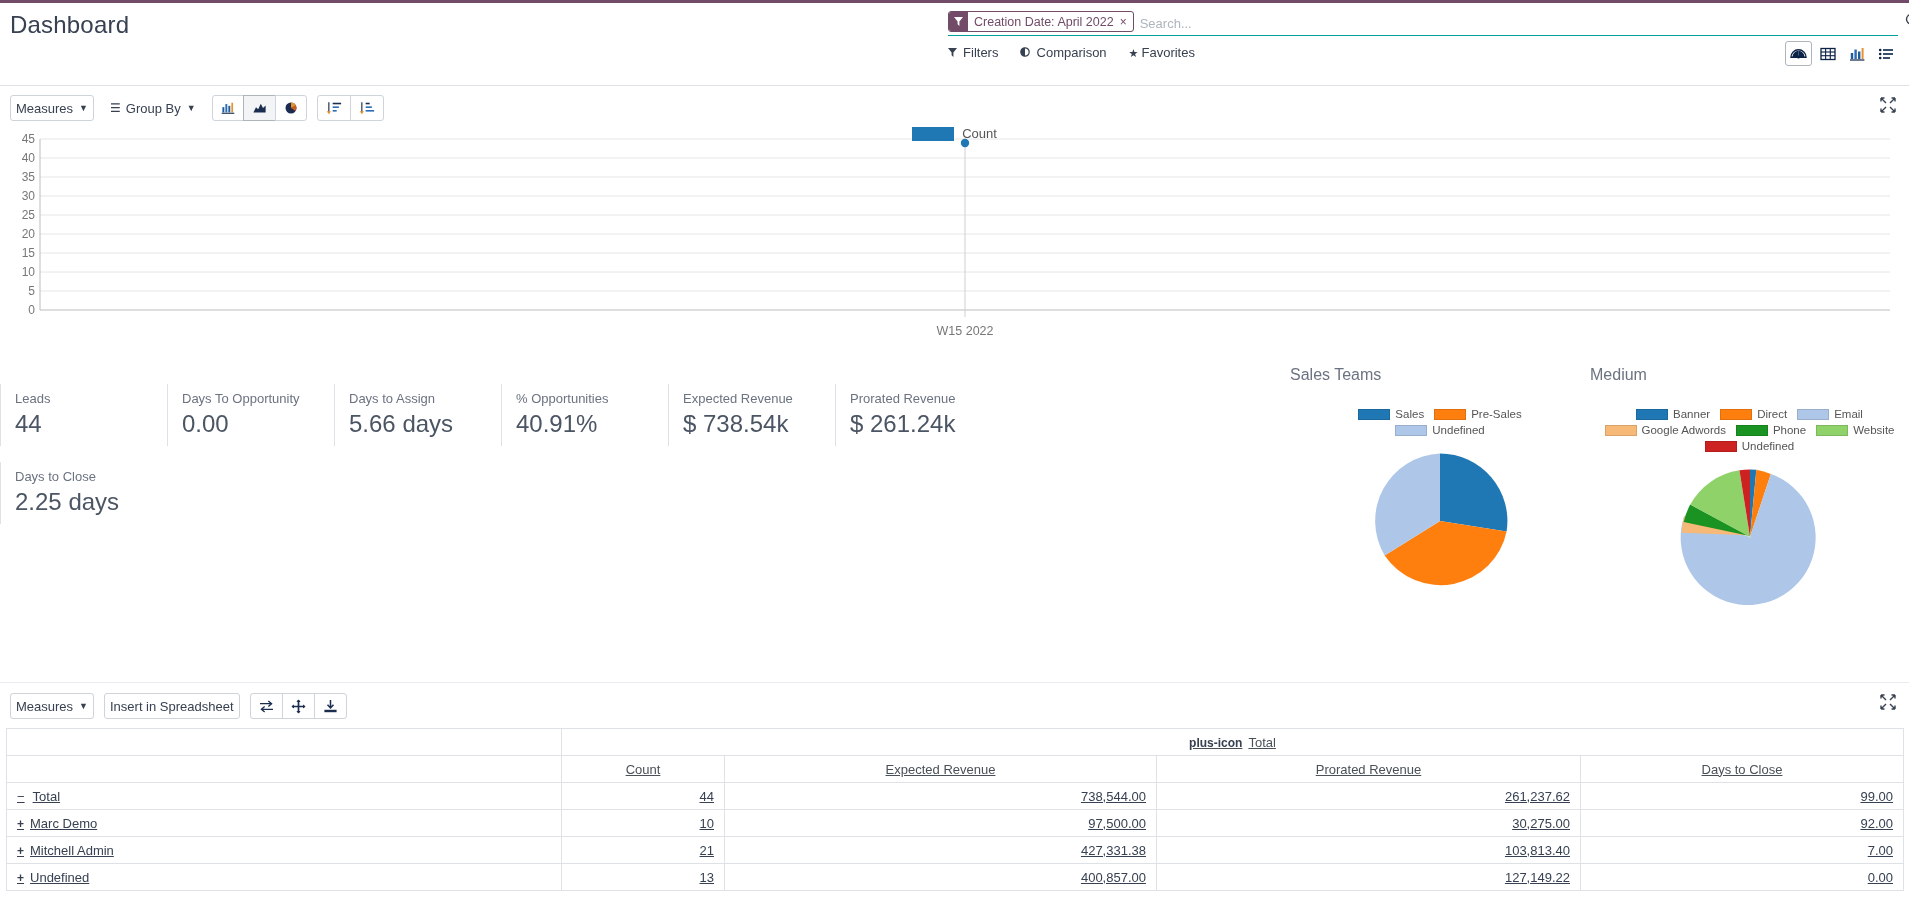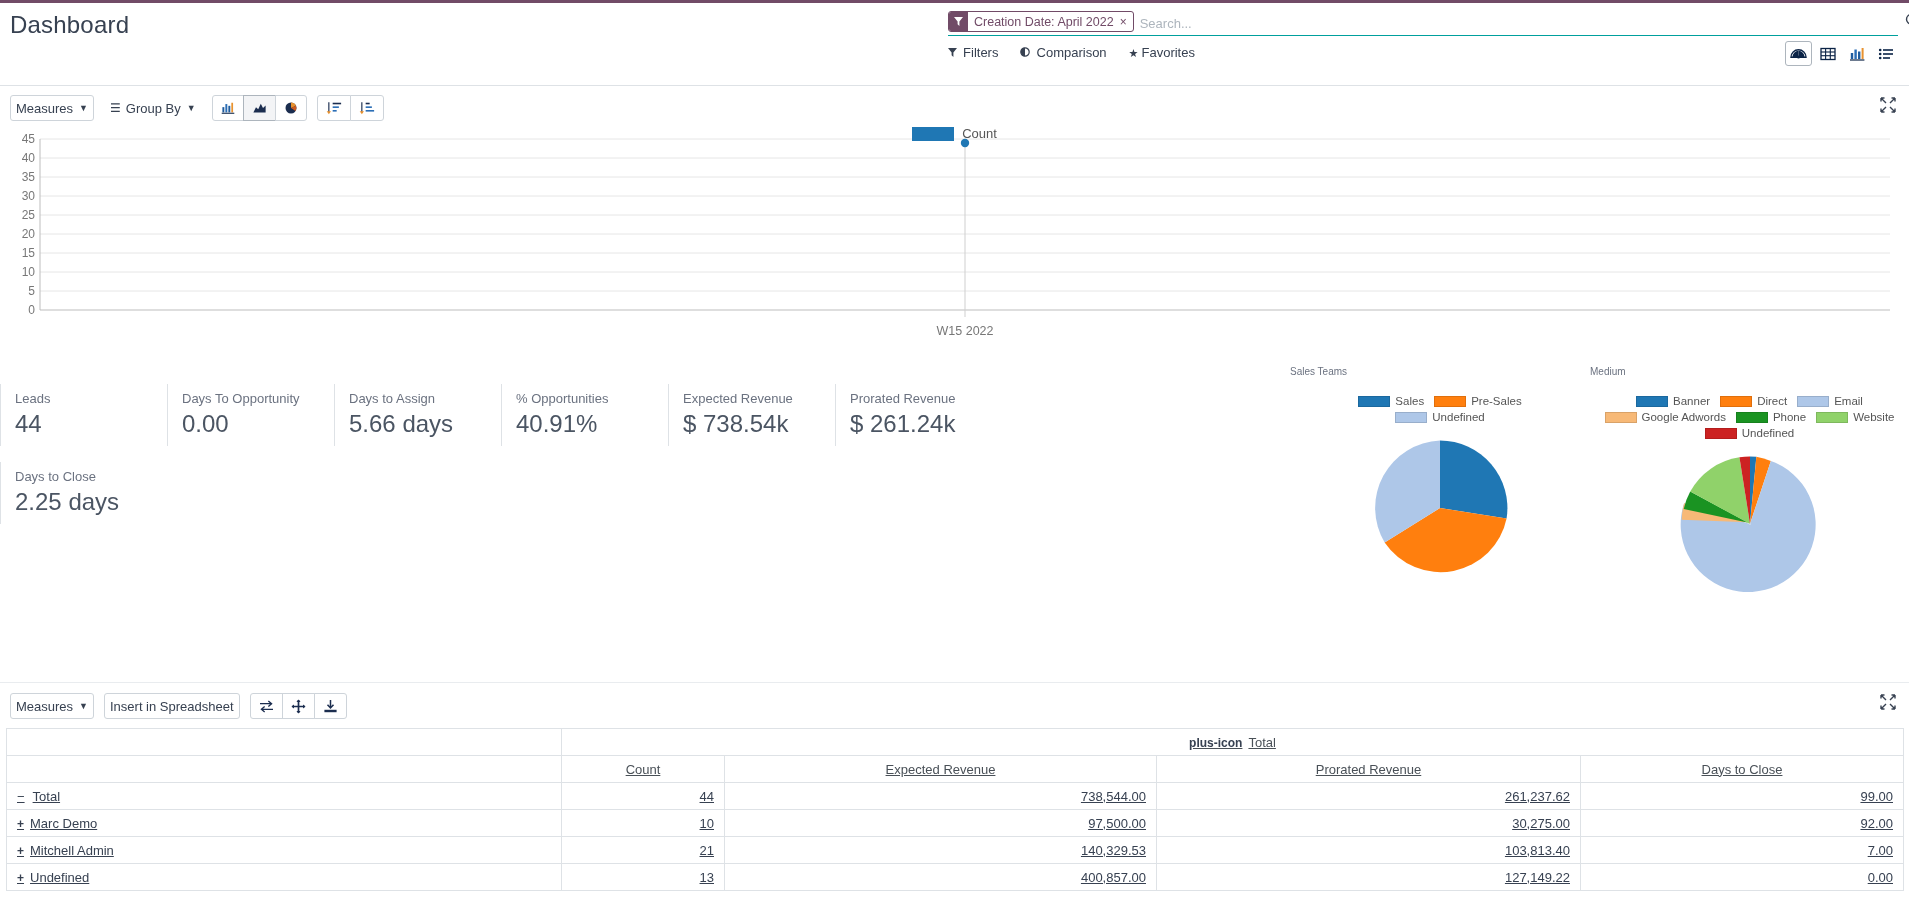--- a/index.html
+++ b/index.html
@@ -198,21 +198,21 @@
     margin-bottom: 6px;
   }
   .kpi-label { font-size: 13px; color: #6b7280; line-height: 18px; }
   .kpi-value { font-size: 24px; color: #4b5563; line-height: 32px; font-weight: 400; }
 
   .pie-block {
     position: absolute;
     top: 430px;
     width: 300px;
   }
-  .pie-title { font-size: 10px; color: #6b7280; margin-bottom: 18px; }
+  .pie-title { font-size: 16px; color: #6b7280; margin-bottom: 24px; }
   .pie-legend {
     display: flex; flex-wrap: wrap;
     justify-content: center;
     gap: 4px 10px;
     font-size: 11.5px;
     color: #555;
     padding: 0 8px;
   }
   .pie-legend .item { display: inline-flex; align-items: center; gap: 5px; }
   .pie-legend .sw { width: 32px; height: 11px; display: inline-block; border: 1px solid rgba(0,0,0,.12); }
@@ -651,21 +651,21 @@
           <td class="num">10</td>
           <td class="num">97,500.00</td>
           <td class="num">30,275.00</td>
           <td class="num">92.00</td>
         </tr>
         <tr>
           <td class="rowhead indent">
             <span class="toggler pt-plus">+</span><span>Mitchell Admin</span>
           </td>
           <td class="num">21</td>
-          <td class="num">140,329.53</td>
+          <td class="num">427,331.38</td>
           <td class="num">103,813.40</td>
           <td class="num">7.00</td>
         </tr>
         <tr>
           <td class="rowhead indent">
             <span class="toggler pt-plus">+</span><span>Undefined</span>
           </td>
           <td class="num">13</td>
           <td class="num">400,857.00</td>
           <td class="num">127,149.22</td>

